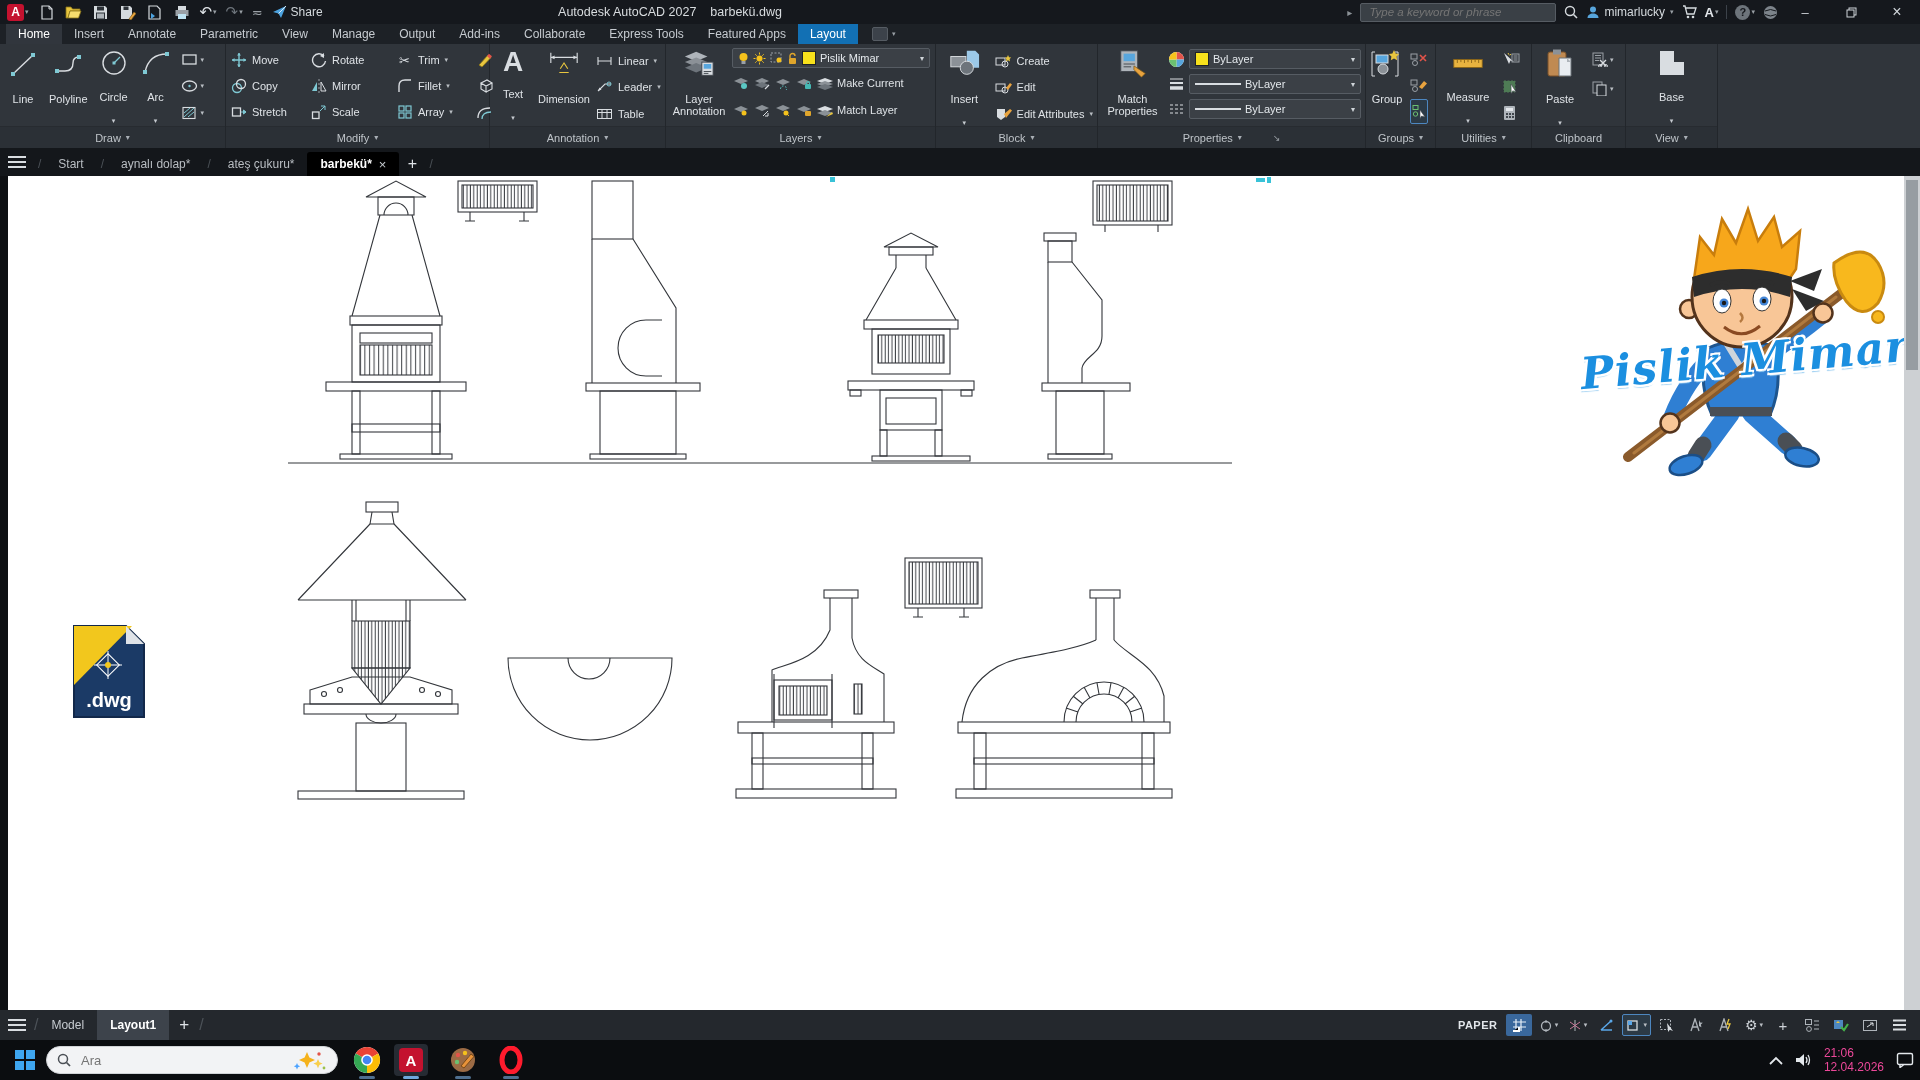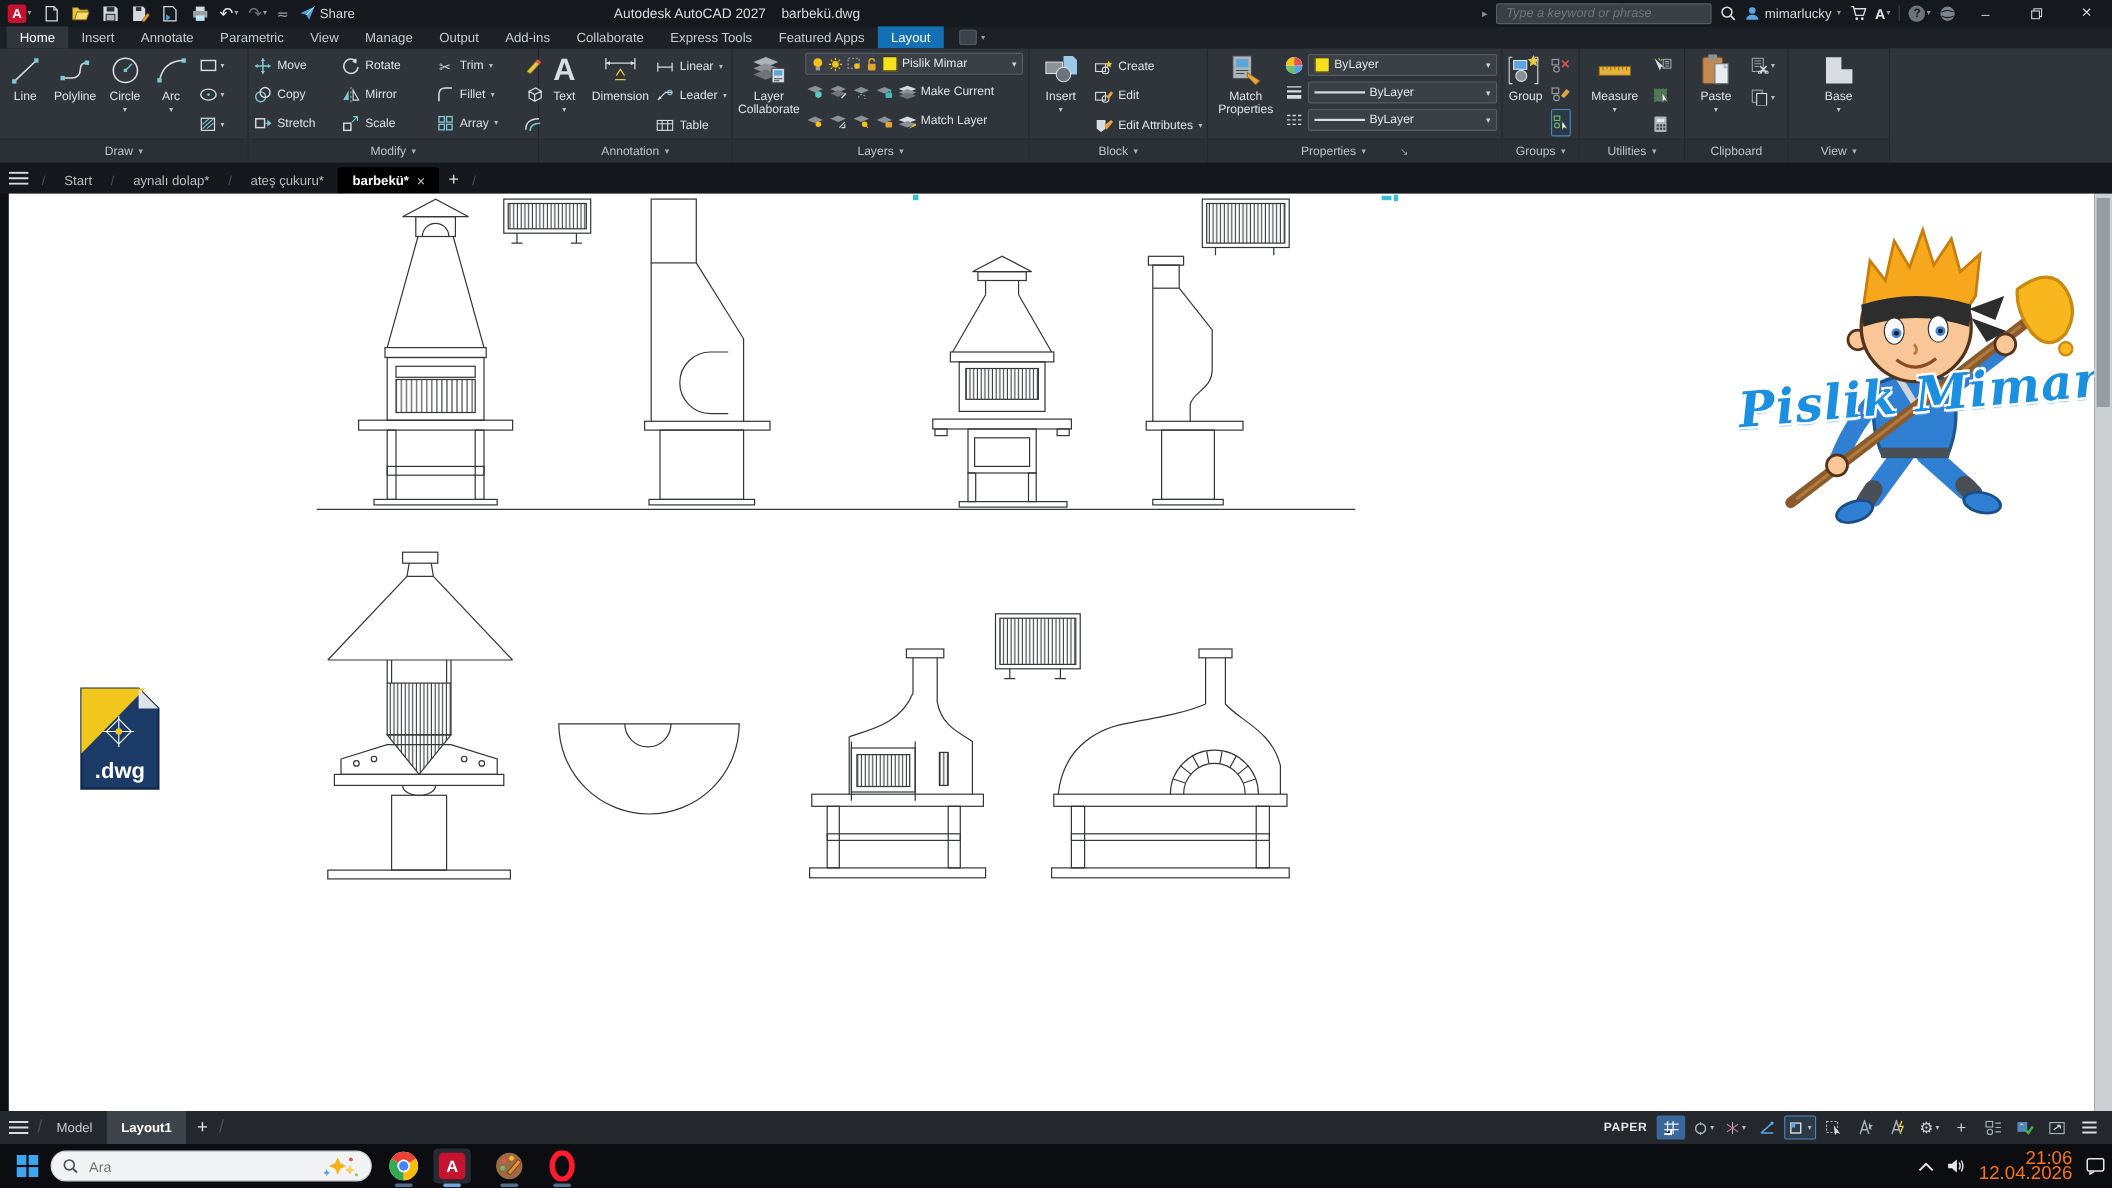--- a/index.html
+++ b/index.html
@@ -36,21 +36,21 @@
   .rtoggle .box{width:14px;height:12px;background:#3c424a;border:1px solid #565c63;border-radius:2px;}
 
   
   #ribbon{left:0;top:44px;width:1920px;height:104px;background:#30353b;display:flex;}
   .panel{height:104px;display:flex;flex-direction:column;border-right:1px solid #22262b;box-sizing:border-box;flex:0 0 auto;}
   .pbody{height:83px;display:flex;align-items:flex-start;padding:3px 4px 0 4px;box-sizing:border-box;}
   .plabel{height:21px;display:flex;align-items:center;justify-content:center;font-size:11px;color:#bfc4c9;gap:5px;
           border-top:1px solid #272b30;background:#2b3036;}
   .plabel .caret{font-size:8px;color:#a9afb5;}
   .rbig{display:flex;flex-direction:column;align-items:center;height:78px;padding:1px 3px;color:#dfe3e7;
-        font-size:11px;text-align:center;line-height:12px;box-sizing:border-box;}
+        font-size:11px;text-align:center;line-height:12px;box-sizing:border-box;gap:11px;}
   .rbig .ric{width:32px;height:32px;margin-bottom:2px;display:flex;align-items:center;justify-content:center;}
   .rbig .caret{font-size:7px;color:#c6cbd0;margin-top:1px;}
   .mgrid{display:grid;grid-template-columns:80px 86px 78px;grid-auto-rows:26px;align-items:center;}
   .mitem{display:flex;align-items:center;gap:5px;font-size:11px;color:#dfe3e7;white-space:nowrap;}
   .mic{width:17px;height:17px;flex:0 0 auto;display:flex;align-items:center;justify-content:center;}
   .mcaret{font-size:7px;color:#b9bec3;}
   .minicol{display:flex;flex-direction:column;justify-content:space-between;height:76px;padding:1px 2px;}
   .mini{height:23px;display:flex;align-items:center;gap:2px;}
   .combo{display:flex;align-items:center;background:#3b4046;border:1px solid #565c63;border-radius:2px;height:20px;
          font-size:11px;color:#e4e8ec;padding:0 5px;gap:4px;box-sizing:border-box;}
@@ -110,21 +110,21 @@
       display:flex;align-items:center;padding:0 10px;gap:8px;box-sizing:border-box;}
   #tsearch input{flex:1;background:transparent;border:none;outline:none;color:#3a3f44;font-size:13px;
       font-family:"Liberation Sans",sans-serif;}
   .appico{position:absolute;top:1044px;width:34px;height:32px;display:flex;align-items:center;justify-content:center;border-radius:4px;}
   .appico .bar{position:absolute;bottom:-3px;left:9px;width:16px;height:3px;border-radius:2px;background:#4f6f8f;}
   .appico.active{background:#262b33;}
   .appico.active .bar{background:#6fa8dc;}
   .acadtile{width:24px;height:24px;background:#c4122f;border-radius:4px;display:flex;align-items:center;justify-content:center;
       color:#fff;font-weight:bold;font-size:15px;}
   #tray{position:absolute;right:6px;top:1040px;height:40px;display:flex;align-items:center;gap:12px;color:#e4e8ec;}
-  #clock{text-align:right;font-size:17px;line-height:14px;color:#f97316;}
+  #clock{font-size:12px;line-height:14px;color:#ec4899;}
 </style>
 </head>
 <body>
 
 <div id="screen">
 
   <div id="tbar" class="abs">
     <div class="qat">
       <span class="flex">
           <span class="alogo gly" data-glyph="A"></span>
@@ -510,21 +510,21 @@
           <span class="ric">
               <svg width="34" height="32" viewBox="0 0 34 32">
                 <path d="M2 8 L14 3 L26 8 L14 13Z" fill="#aeb4ba"></path>
                 <path d="M2 14 L14 9 L26 14 L14 19Z" fill="#8b9197"></path>
                 <path d="M2 20 L14 15 L26 20 L14 25Z" fill="#6d747b"></path>
                 <rect x="20" y="14" width="12" height="14" fill="#d9dde1" stroke="#40464d"></rect>
                 <rect x="22" y="16" width="8" height="5" fill="#58a6dd"></rect>
                 <path d="M22 24 h8 M22 26 h5" stroke="#40464d"></path>
               </svg>
             </span>
-          <span>Layer Collaborate</span>
+          <span>Layer Annotation</span>
         </div>
         <div class="lcol">
           <div class="combo" style="width:198px;">
             <svg width="11" height="13" viewBox="0 0 11 13">
                 <circle cx="5.5" cy="5" r="4" fill="#f5c21c"></circle>
                 <rect x="3.5" y="9" width="4" height="3" fill="#9aa0a6"></rect>
               </svg>
             <svg width="13" height="13" viewBox="0 0 13 13">
                 <circle cx="6.5" cy="6.5" r="3" fill="#f5c21c"></circle>
                 <g stroke="#f5c21c">

